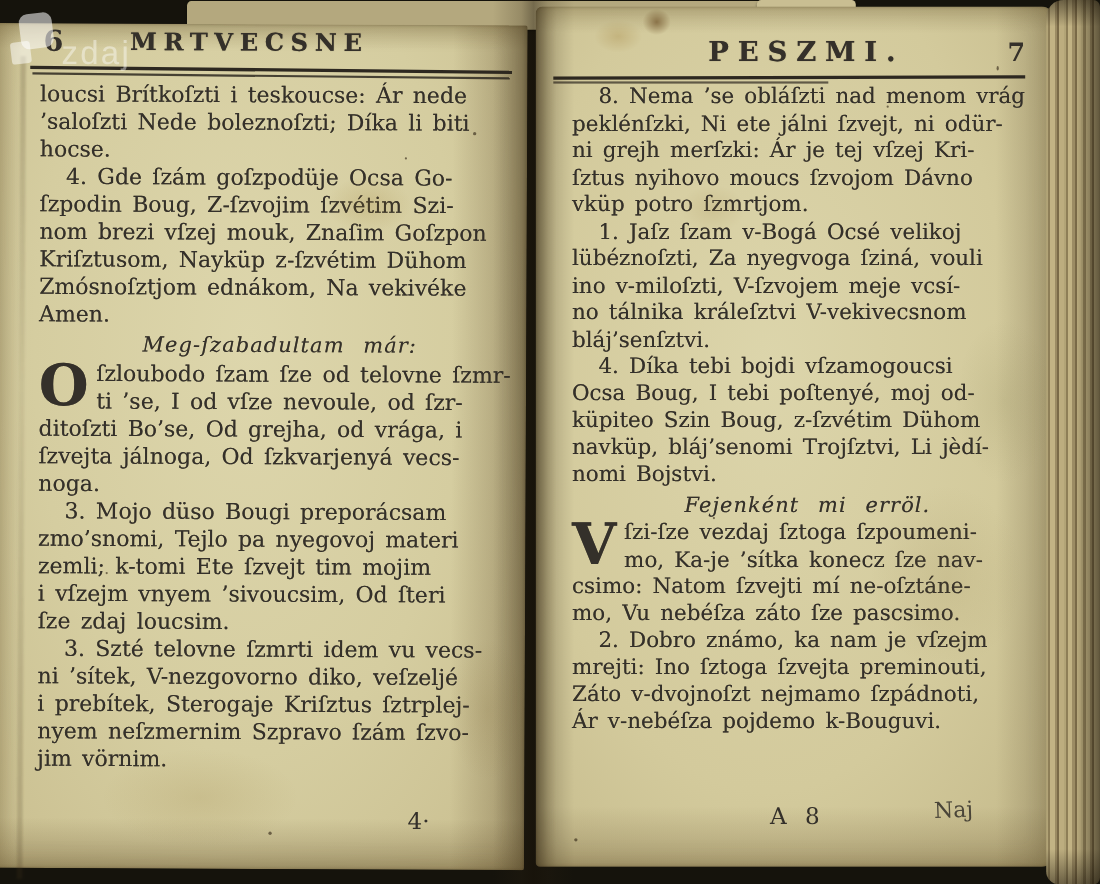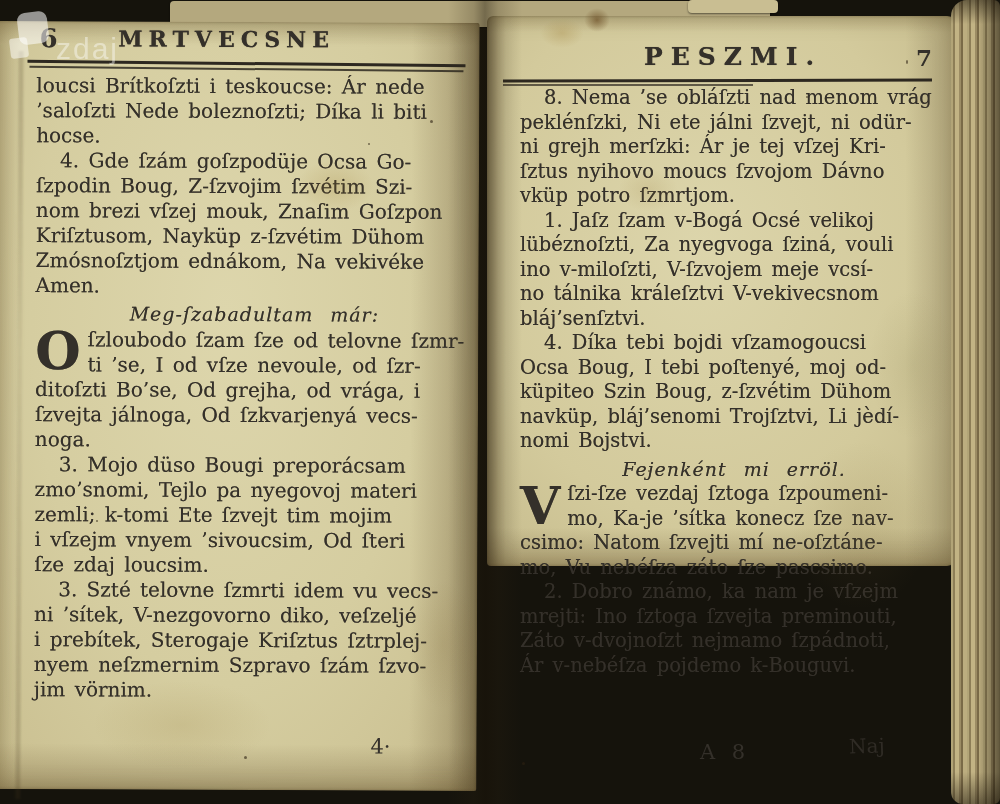--- a/index.html
+++ b/index.html
@@ -9,21 +9,21 @@
 
   
   .page{position:absolute;z-index:1;
         box-shadow:inset 0 0 22px rgba(95,78,40,.38), inset 0 0 3px rgba(60,45,20,.45);}
   .page.left{left:-6px;top:22px;width:484px;height:768px;border-radius:3px 2px 2px 4px;
     transform:rotate(.25deg);
     background:
       linear-gradient(90deg,rgba(110,90,50,.28),rgba(0,0,0,0) 5%,rgba(0,0,0,0) 86%,rgba(85,66,35,.38)),
       linear-gradient(180deg,rgba(105,85,45,.22),rgba(0,0,0,0) 3%,rgba(0,0,0,0) 94%,rgba(95,75,40,.34)),
       radial-gradient(ellipse at 48% 38%,#ddd6ac 0%,#d5cda0 55%,#c8bd8e 100%);}
-  .page.right{left:487px;top:16px;width:470px;height:550px;border-radius:6px 10px 10px 4px;
+  .page.right{left:487px;top:6px;width:470px;height:782px;border-radius:6px 10px 10px 4px;
     background:
       linear-gradient(90deg,rgba(80,62,32,.32),rgba(0,0,0,0) 4%,rgba(0,0,0,0) 89%,rgba(85,70,42,.30)),
       linear-gradient(180deg,rgba(100,82,45,.18),rgba(0,0,0,0) 3%,rgba(0,0,0,0) 93%,rgba(95,75,40,.30)),
       radial-gradient(ellipse at 45% 42%,#dcd5ab 0%,#d3ca9c 60%,#c3b889 100%);}
 
   
   .leaf-sliver{position:absolute;z-index:0;background:#b4a87e;border-radius:4px;
                box-shadow:0 1px 2px rgba(0,0,0,.5);}
   .sliver-top-mid{left:170px;top:1px;width:600px;height:26px;}
   .sliver-top-right{left:688px;top:0;width:90px;height:13px;background:#c9be92;}

